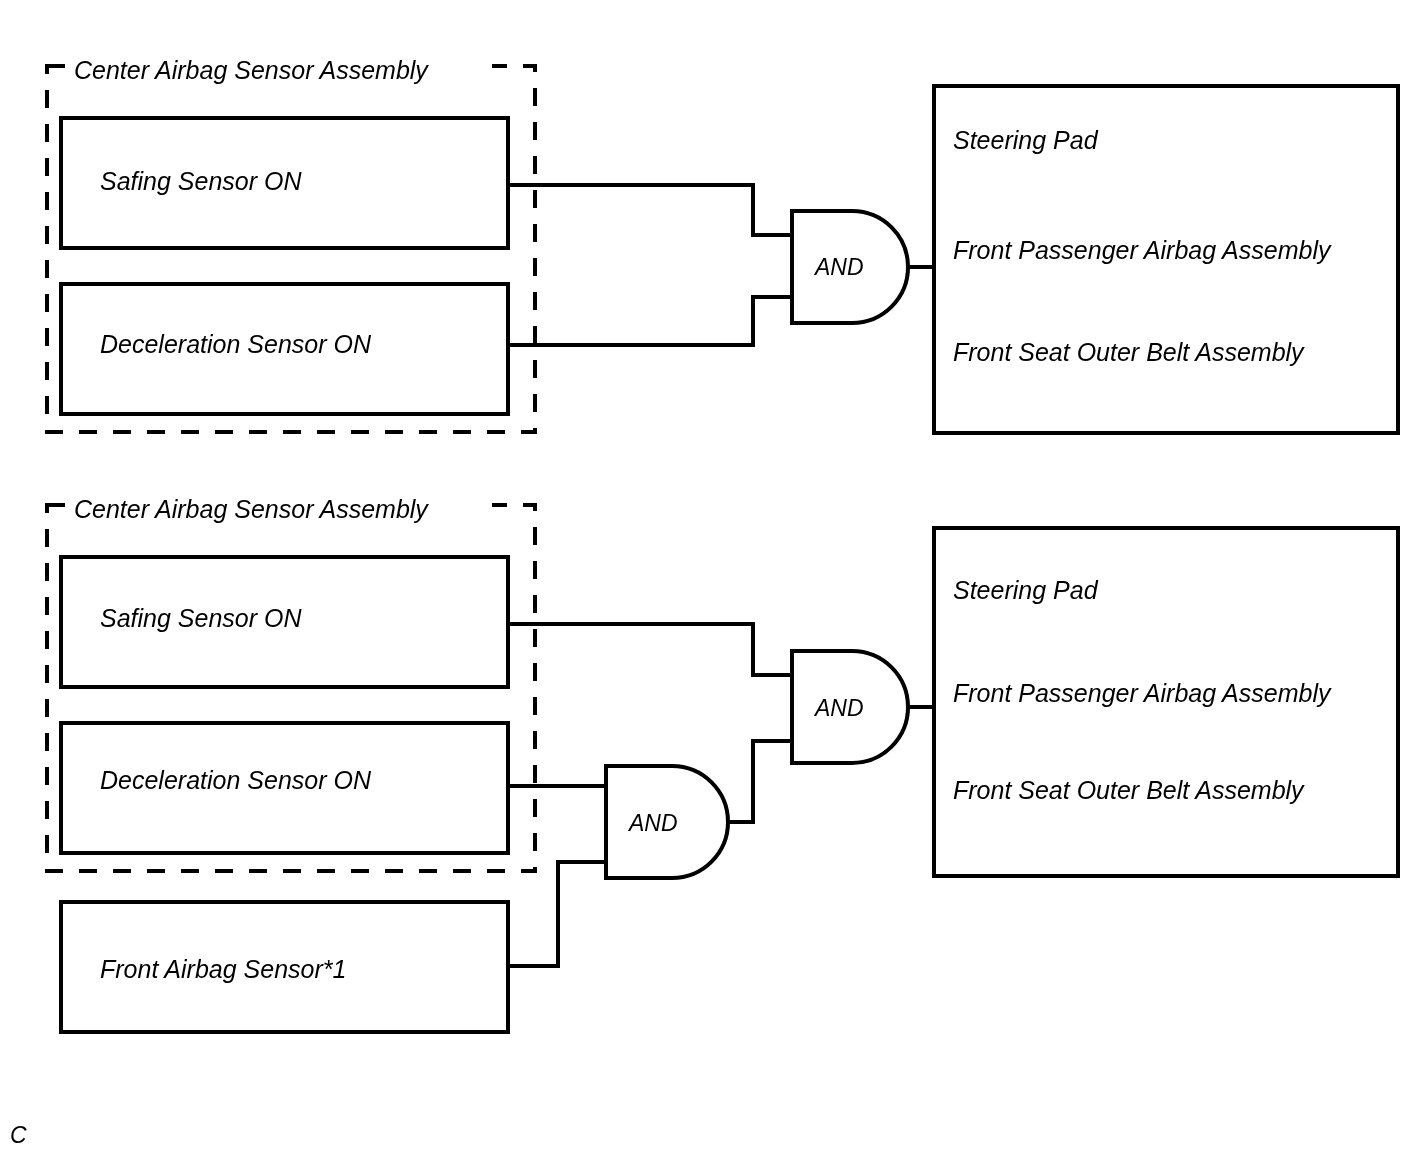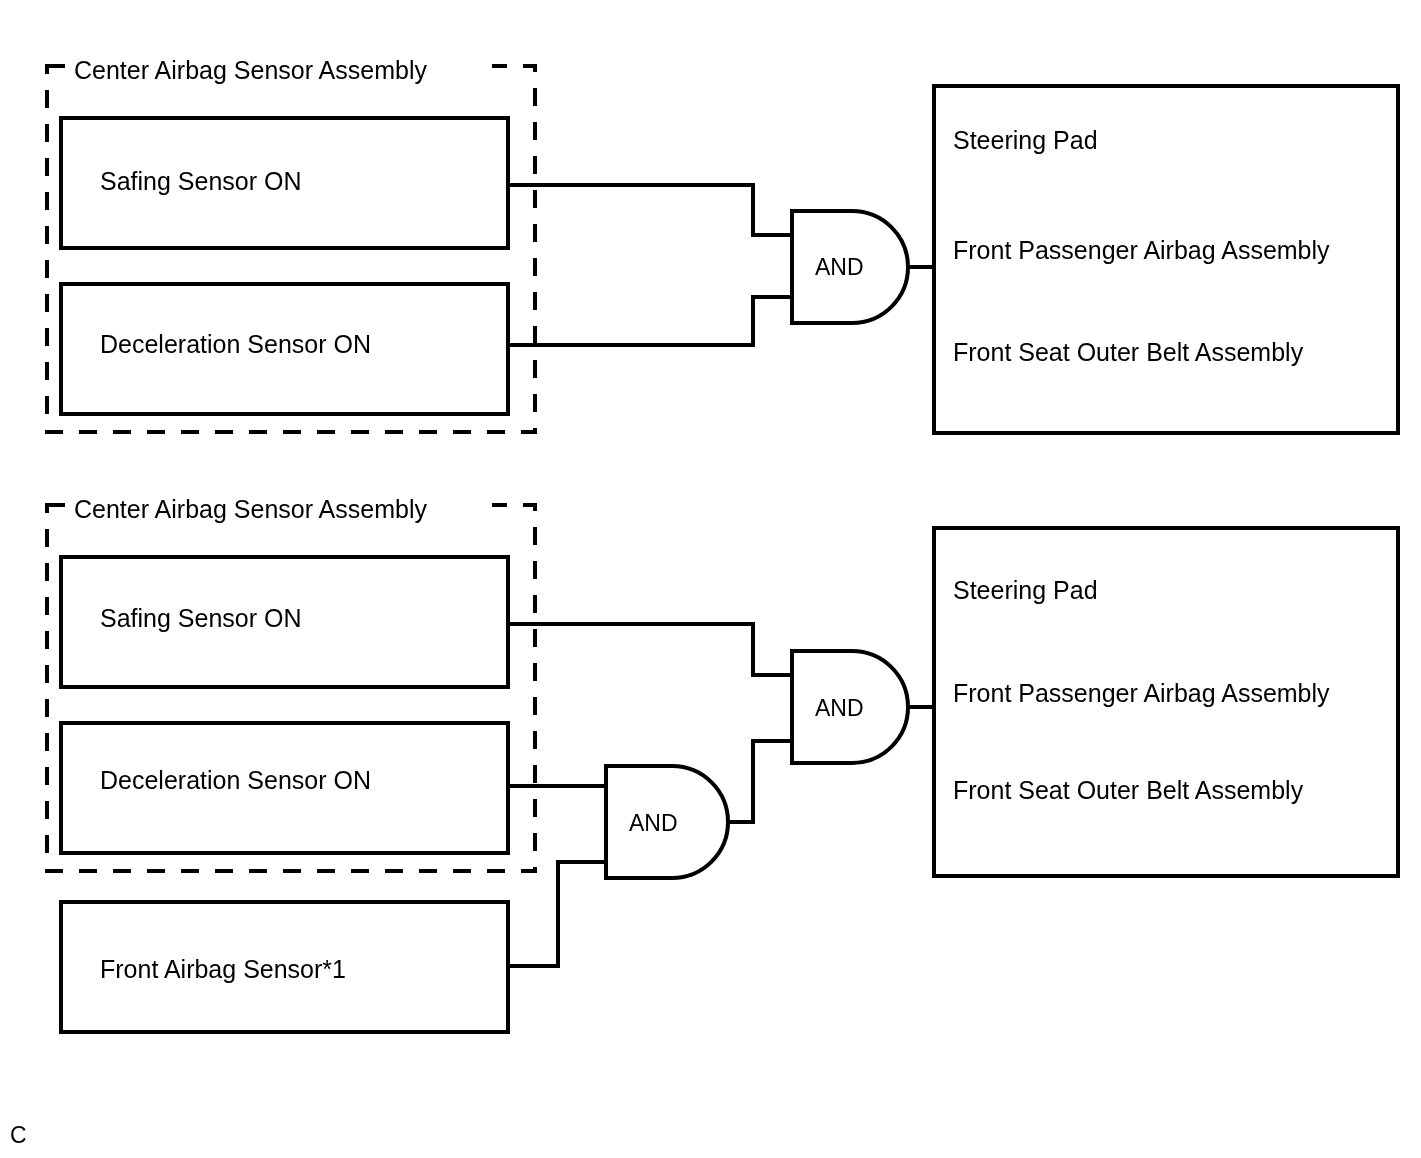--- a/index.html
+++ b/index.html
@@ -11,20 +11,21 @@
     width: 1421px;
     height: 1158px;
     font-family: "Liberation Sans", sans-serif;
     color: #000000;
     overflow: hidden;
   }
   #diagram-root {
     position: relative;
     width: 1321px;
     height: 1158px;
+    font-style: italic;
   }
   svg.layer {
     position: absolute;
     top: 0;
     left: 0;
     width: 1421px;
     height: 1158px;
   }
   text {
     font-family: "Liberation Sans", sans-serif;

